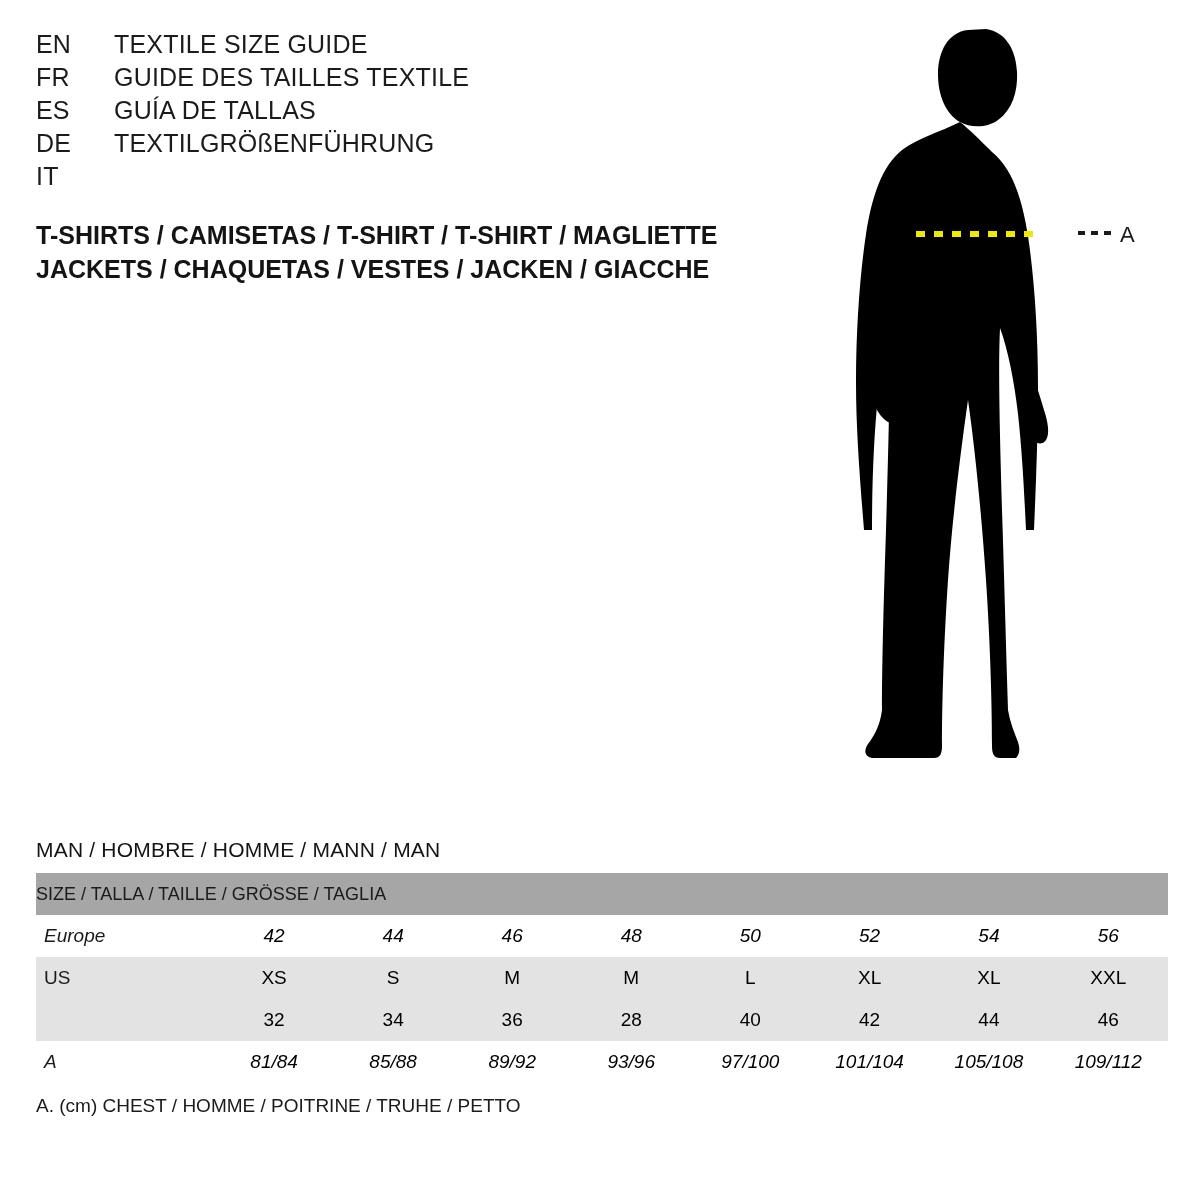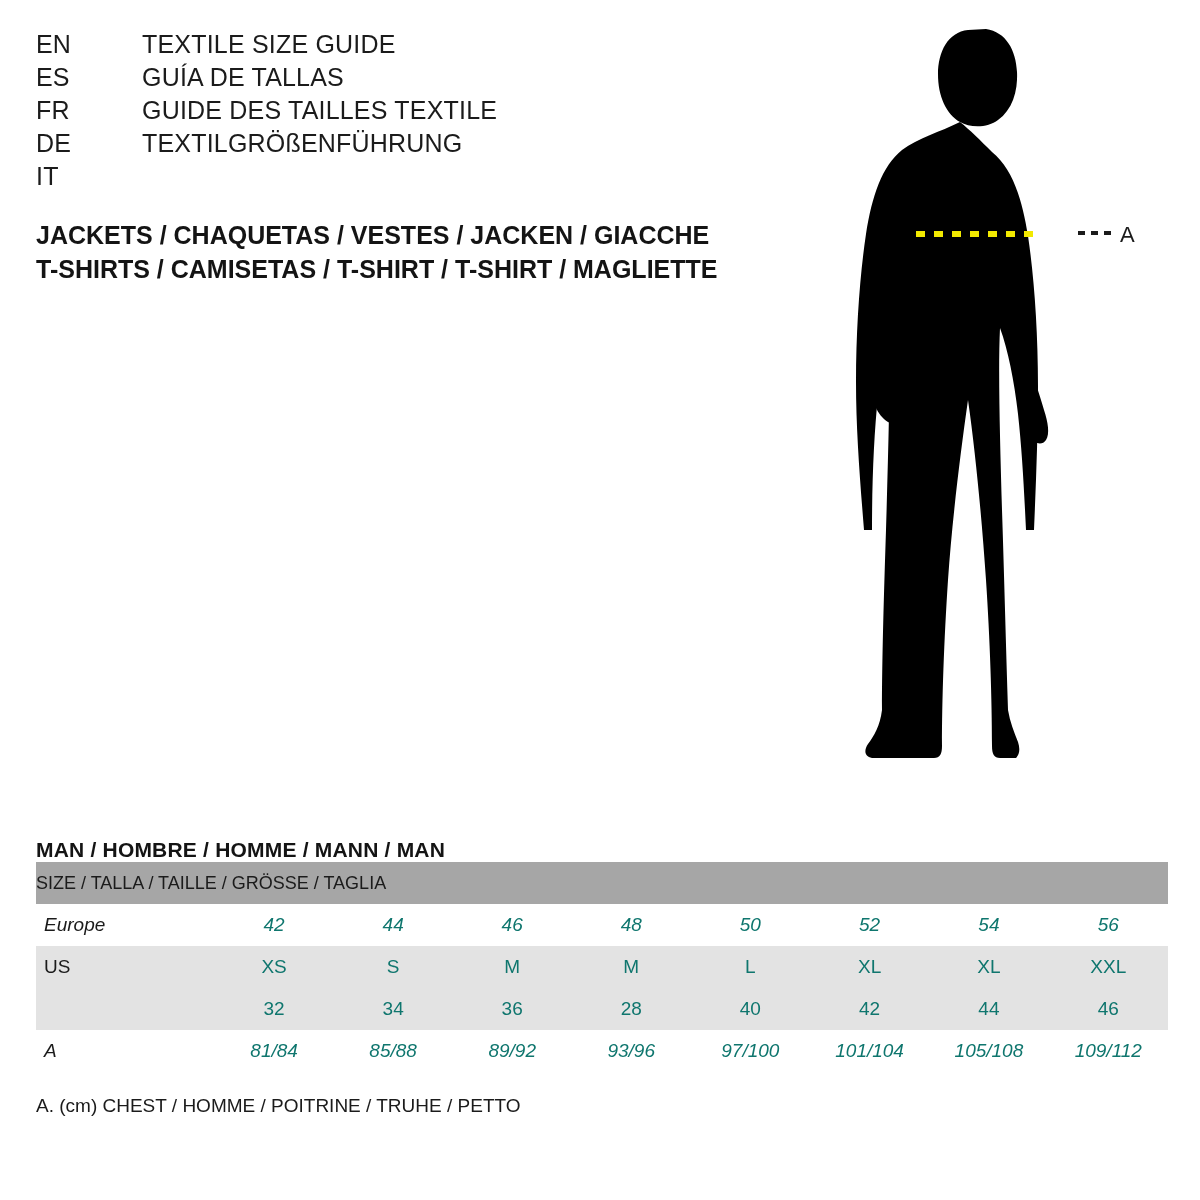--- a/index.html
+++ b/index.html
@@ -31,21 +31,20 @@
     letter-spacing: 0.2px;
   }
   .lang-code {
     width: 78px;
     flex: 0 0 78px;
     color: #1b1b1b;
   }
   .lang-text {
     color: #1b1b1b;
     white-space: nowrap;
-    margin-left: 28px;
   }
 
   .category-block {
     position: absolute;
     left: 36px;
     top: 218px;
     width: 800px;
   }
   .category-line {
     font-size: 25px;
@@ -84,22 +83,23 @@
 
   
   .table-section {
     position: absolute;
     left: 36px;
     top: 838px;
     width: 1132px;
   }
   .table-title {
     font-size: 21px;
-    font-weight: bold;
+    font-weight: normal;
     color: #141414;
+    margin-bottom: 11px;
     letter-spacing: 0.2px;
   }
   table.size-table {
     border-collapse: collapse;
     width: 1132px;
     font-size: 19px;
   }
   table.size-table td {
     padding: 0;
     height: 42px;
@@ -122,59 +122,59 @@
     background: #e3e3e3;
   }
   .row-label {
     width: 172px;
     padding-left: 8px !important;
     text-align: left;
     color: #1b1b1b;
   }
   .cell {
     text-align: center;
-    color: #0f766e;
+    color: #000000;
     width: 120px;
   }
   .footnote {
     position: absolute;
     left: 36px;
     top: 1095px;
     font-size: 19px;
     color: #1b1b1b;
   }
 </style>
 </head>
 <body>
 
 <div class="lang-block">
   <div class="lang-row">
     <span class="lang-code">EN</span>
     <span class="lang-text">TEXTILE SIZE GUIDE</span>
   </div>
   <div class="lang-row">
+    <span class="lang-code">FR</span>
+    <span class="lang-text">GUIDE DES TAILLES TEXTILE</span>
+  </div>
+  <div class="lang-row">
     <span class="lang-code">ES</span>
     <span class="lang-text">GUÍA DE TALLAS</span>
   </div>
   <div class="lang-row">
-    <span class="lang-code">FR</span>
-    <span class="lang-text">GUIDE DES TAILLES TEXTILE</span>
-  </div>
-  <div class="lang-row">
     <span class="lang-code">DE</span>
     <span class="lang-text">TEXTILGRÖßENFÜHRUNG</span>
   </div>
   <div class="lang-row">
     <span class="lang-code">IT</span>
   </div>
 </div>
 
 <div class="category-block">
+  <div class="category-line">T-SHIRTS / CAMISETAS / T-SHIRT / T-SHIRT / MAGLIETTE</div>
   <div class="category-line">JACKETS / CHAQUETAS / VESTES / JACKEN / GIACCHE</div>
-  <div class="category-line">T-SHIRTS / CAMISETAS / T-SHIRT / T-SHIRT / MAGLIETTE</div>
 </div>
 
 <div class="figure-area">
   <svg width="360" height="790" viewBox="0 0 360 790">
     <g>
 
       <path fill="#000000" d="M148 20 C128 22 118 42 118 64 C118 86 126 104 140 112 C150 118 168 118 178 110 C192 100 198 82 197 62 C196 40 186 22 166 19 Z"></path>
 
       <path fill="#000000" d="M140 112
         C120 122 98 128 82 140

